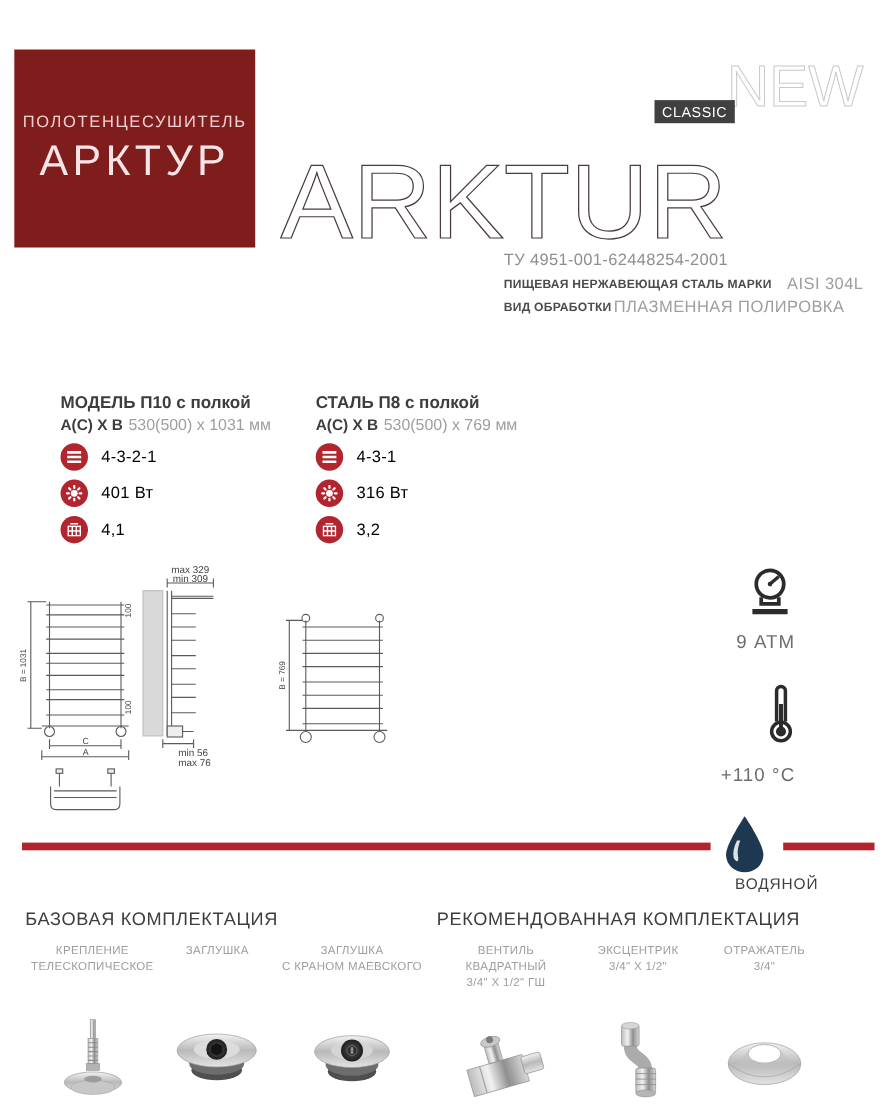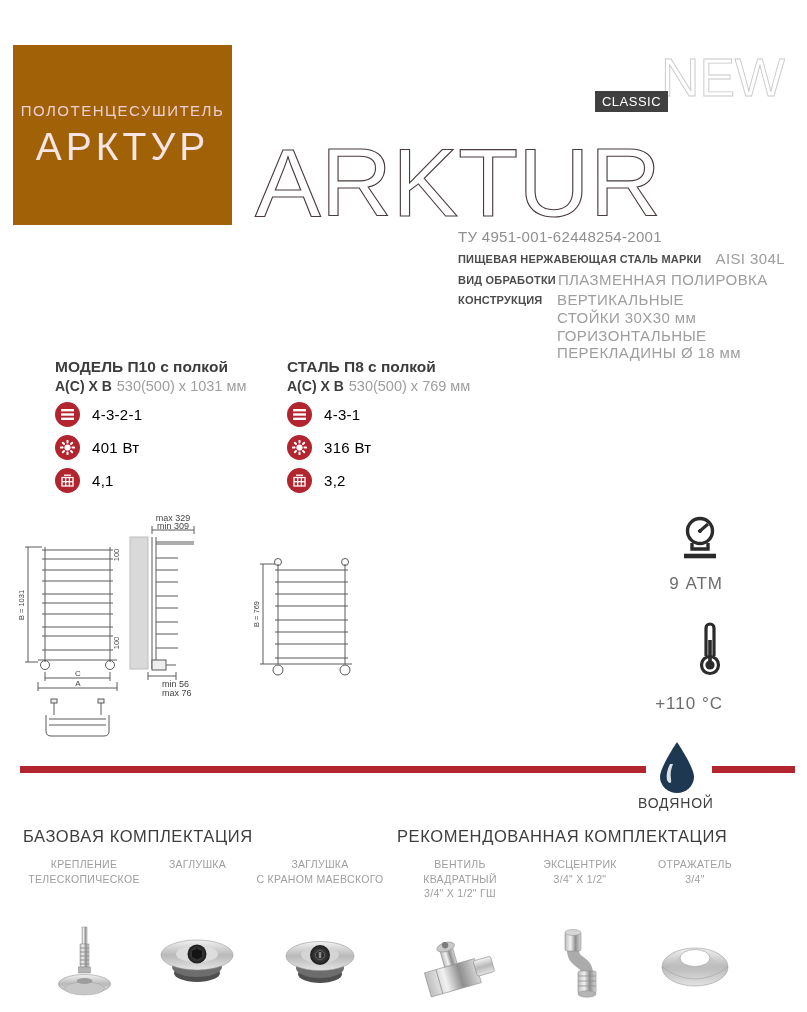--- a/index.html
+++ b/index.html
@@ -7,21 +7,21 @@
   body { font-family:"Liberation Sans", sans-serif; }
   .page {
     position:relative; width:807px; height:1012px; background:#ffffff;
     overflow:hidden; margin:0 auto;
   }
   .abs { position:absolute; }
 
   
   .red-box {
     left:13px; top:45px; width:219px; height:180px;
-    background:#a16207; color:#f2d8da;
+    background:#7f1d1d; color:#f2d8da;
     display:flex; flex-direction:column; align-items:center; justify-content:center;
     text-align:center;
   }
   .red-box .ptype { font-size:15px; letter-spacing:1.5px; margin-bottom:6px; color:#f0cfd2; }
   .red-box .pname { font-size:39px; font-weight:400; letter-spacing:4px; color:#f7e4e5; }
 
   .classic-badge {
     left:595px; top:91px; width:73px; height:21px; background:#404040;
     color:#ffffff; font-size:13px; letter-spacing:0.5px;
     display:flex; align-items:center; justify-content:center;
@@ -61,21 +61,21 @@
   
   .ratings { left:628px; top:516px; width:95px; display:flex; flex-direction:column; align-items:flex-end; }
   .rating-text { font-size:17px; color:#6d6d6d; letter-spacing:1px; margin-top:10px; }
   .rating-text.temp { margin-top:12px; }
   .thermo-wrap { margin-top:26px; }
 
   
   .divider-left  { left:20px;  top:766px; width:626px; height:7px; background:#b2252f; }
   .divider-right { left:712px; top:766px; width:83px;  height:7px; background:#b2252f; }
   .drop-wrap { left:653px; top:740px; }
-  .vodyanoy { left:638px; top:795px; width:92px; text-align:left; font-size:14px; color:#3f3f3f; letter-spacing:0.8px; }
+  .vodyanoy { left:652px; top:795px; width:92px; text-align:right; font-size:14px; color:#3f3f3f; letter-spacing:0.8px; }
 
   
   .kit-title { font-size:16.5px; color:#3d3d3d; letter-spacing:0.6px; }
   .kit-title.base { left:23px; top:827px; }
   .kit-title.rec  { left:397px; top:827px; }
   .kit-row { top:857px; display:flex; align-items:flex-start; }
   .kit-row.base { left:23px; }
   .kit-row.rec  { left:396px; }
   .kit-item { display:flex; flex-direction:column; align-items:center;gap:31px; }
   .kit-item .iname {
@@ -130,27 +130,20 @@
   <div class="abs tu-line">ТУ 4951-001-62448254-2001</div>
 
   <div class="abs specs">
     <div class="spec-row first">
       <div class="spec-label">ПИЩЕВАЯ НЕРЖАВЕЮЩАЯ СТАЛЬ МАРКИ</div>
       <div class="spec-value">AISI 304L</div>
     </div>
     <div class="spec-row">
       <div class="spec-label">ВИД ОБРАБОТКИ</div>
       <div class="spec-value">ПЛАЗМЕННАЯ ПОЛИРОВКА</div>
-    </div>
-    <div class="spec-row">
-      <div class="spec-label">КОНСТРУКЦИЯ</div>
-      <div class="spec-value">ВЕРТИКАЛЬНЫЕ
-СТОЙКИ 30Х30 мм
-ГОРИЗОНТАЛЬНЫЕ
-ПЕРЕКЛАДИНЫ Ø 18 мм</div>
     </div>
   </div>
 
   <div class="abs model-block m1">
     <div class="model-title">МОДЕЛЬ П10 с полкой</div>
     <div class="model-dims">
       <span class="dl">А(С) Х В</span><span class="dv">530(500) x 1031 мм</span>
     </div>
     <div class="icon-row">
       <span class="red-circle">

